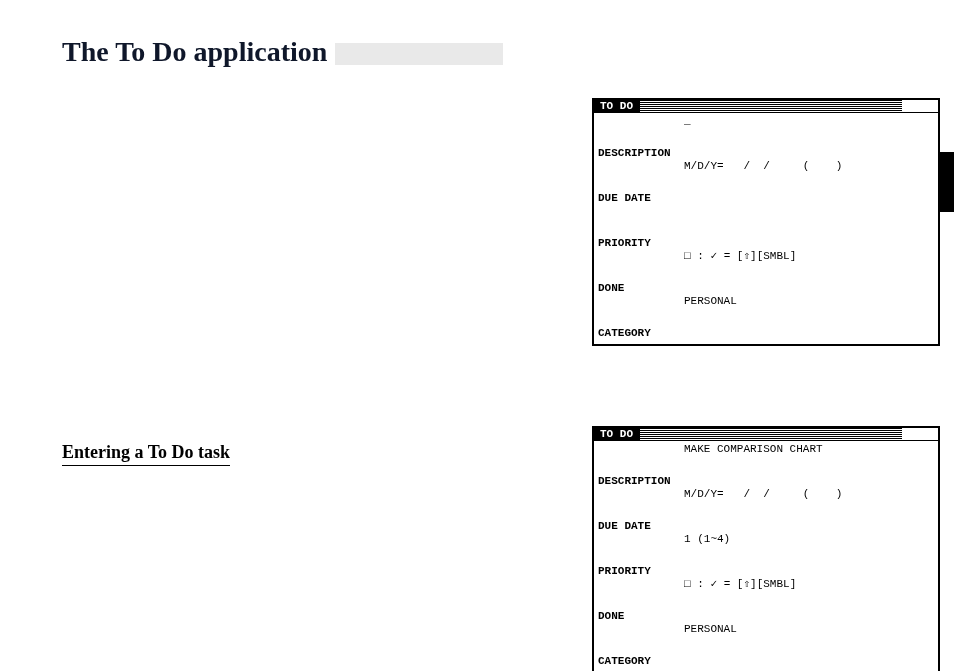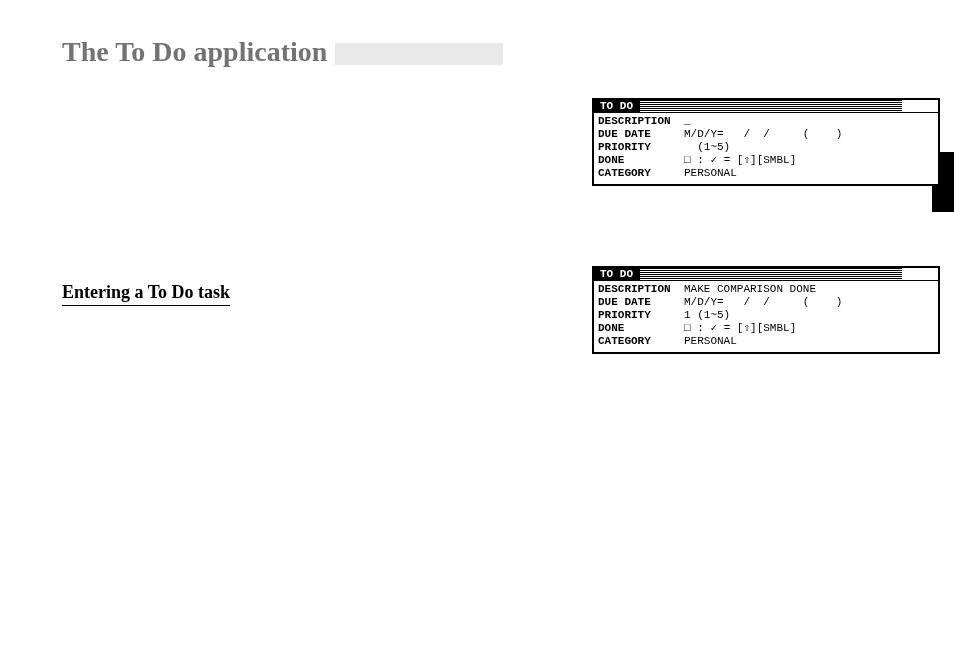--- a/index.html
+++ b/index.html
@@ -17,21 +17,21 @@
     top: 36px;
     width: 830px;
   }
   .heading-row {
     display: flex;
     align-items: flex-end;
   }
   .heading {
     font-size: 28px;
     font-weight: bold;
-    color: #737373;
+    color: #0f172a;
     padding-right: 8px;
   }
   .heading-band {
     display: inline-block;
     height: 22px;
     width: 168px;
     background: #e9e9e9;
     transform: translateY(-3px);
   }
   .section-title {
@@ -99,20 +99,21 @@
   .lcd-body {
     padding: 2px 4px 4px 4px;
   }
   .lcd-row {
     display: flex;
     white-space: pre;
   }
   .lcd-label {
     width: 86px;
     font-weight: bold;
+    margin-top: 32px;
   }
   .lcd-value { flex: 1; }
   .side-tab {
     position: absolute;
     right: 0;
     top: 152px;
     width: 22px;
     height: 60px;
     background: #000;
   }
@@ -148,21 +149,20 @@
           <div class="lcd-row">
             <span class="lcd-label">DESCRIPTION</span>
             <span class="lcd-value">_</span>
           </div>
           <div class="lcd-row">
             <span class="lcd-label">DUE DATE</span>
             <span class="lcd-value">M/D/Y=   /  /     (    )</span>
           </div>
           <div class="lcd-row">
             <span class="lcd-label">PRIORITY</span>
-            <span class="lcd-value">  (1~5)</span>
           </div>
           <div class="lcd-row">
             <span class="lcd-label">DONE</span>
             <span class="lcd-value">□ : ✓ = [⇧][SMBL]</span>
           </div>
           <div class="lcd-row">
             <span class="lcd-label">CATEGORY</span>
             <span class="lcd-value">PERSONAL</span>
           </div>
         </div>
@@ -179,29 +179,29 @@
 
       <div class="lcd">
         <div class="lcd-titlebar">
           <div class="lcd-tab">TO DO</div>
           <div class="lcd-stripes"></div>
           <div class="lcd-mode">EDIT</div>
         </div>
         <div class="lcd-body">
           <div class="lcd-row">
             <span class="lcd-label">DESCRIPTION</span>
-            <span class="lcd-value">MAKE COMPARISON DONE</span>
+            <span class="lcd-value">MAKE COMPARISON CHART</span>
           </div>
           <div class="lcd-row">
             <span class="lcd-label">DUE DATE</span>
             <span class="lcd-value">M/D/Y=   /  /     (    )</span>
           </div>
           <div class="lcd-row">
             <span class="lcd-label">PRIORITY</span>
-            <span class="lcd-value">1 (1~5)</span>
+            <span class="lcd-value">1 (1~4)</span>
           </div>
           <div class="lcd-row">
             <span class="lcd-label">DONE</span>
             <span class="lcd-value">□ : ✓ = [⇧][SMBL]</span>
           </div>
           <div class="lcd-row">
             <span class="lcd-label">CATEGORY</span>
             <span class="lcd-value">PERSONAL</span>
           </div>
         </div>

